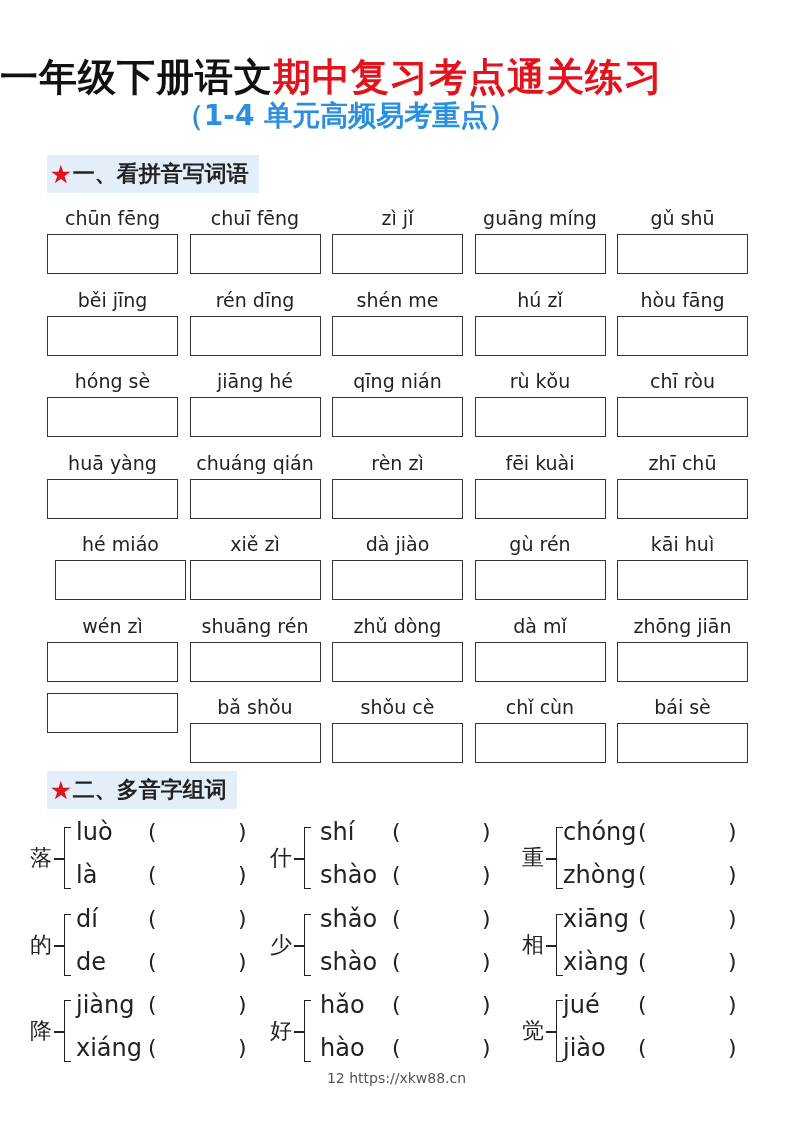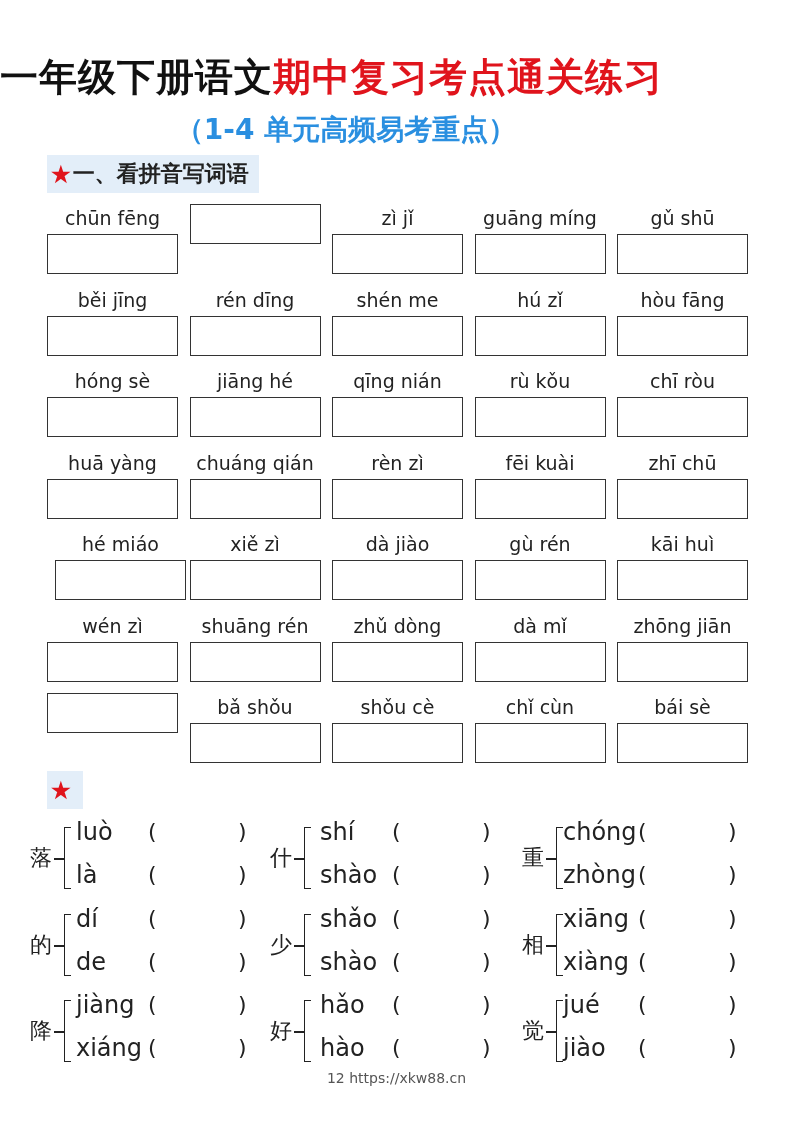--- a/index.html
+++ b/index.html
@@ -9,21 +9,21 @@
       font-family: "DejaVu Sans", sans-serif;
     }
     .title {
       position: absolute; left: 0; top: 52px; width: 661px; text-align: center;
       font-family: "DejaVu Serif", serif; font-weight: bold; font-size: 38px; letter-spacing: 1px;
       line-height: 50px; white-space: nowrap;
     }
     .title .black { color: #111; }
     .title .red { color: #e0141c; }
     .subtitle {
-      position: absolute; left: 0; top: 110px; width: 692px; text-align: center;
+      position: absolute; left: 0; top: 96px; width: 692px; text-align: center;
       font-family: "DejaVu Sans", sans-serif; font-size: 28px; color: #2a8fe0; font-weight: bold;
       line-height: 40px; white-space: nowrap;
     }
     .section-head {
       position: absolute; left: 47px; height: 38px; background: #e3eef9;
       display: flex; align-items: center; padding: 0 10px 0 4px;
       font-family: "DejaVu Serif", serif; font-size: 22px; font-weight: bold; color: #222;
       white-space: nowrap;
     }
     .section-head .star { color: #e0141c; font-size: 22px; margin-right: 2px; }
@@ -70,20 +70,21 @@
   <span class="star">★</span>
   <span>一、看拼音写词语</span>
 </div>
 
 <div class="grid" id="pinyin-grid">
     <div class="cell" style="left: 0px; top: 0px;">
       <div class="py">chūn fēng</div>
       <div class="box"></div>
     </div>
     <div class="cell" style="left: 142.5px; top: 0px;">
+      <div class="py">chuī  fēng</div>
       <div class="box"></div>
     </div>
     <div class="cell" style="left: 285px; top: 0px;">
       <div class="py">zì jǐ</div>
       <div class="box"></div>
     </div>
     <div class="cell" style="left: 427.5px; top: 0px;">
       <div class="py">guāng  míng</div>
       <div class="box"></div>
     </div>
@@ -207,20 +208,21 @@
       <div class="box"></div>
     </div>
     <div class="cell" style="left: 570px; top: 489px;">
       <div class="py">bái sè</div>
       <div class="box"></div>
     </div>
   </div>
 
 <div class="section-head" style="top:771px;">
   <span class="star">★</span>
+  <span>二、多音字组词</span>
 </div>
 
 <div id="poly-area">
     <div class="poly" style="left: 0px; top: 0px;">
       <span class="char" style="left: 30px; top: 845px;">落</span>
       <div class="stem" style="left: 54px; top: 858px; width: 10px;"></div>
       <div class="brace" style="left: 64px; top: 827px; height: 62px;"></div>
       <span class="reading" style="left: 76px; top: 817px;">luò</span>
       <span class="paren" style="left: 148px; top: 817px;">(</span>
       <input class="answer" type="text" style="left: 160px; top: 817px; width: 74px;">

